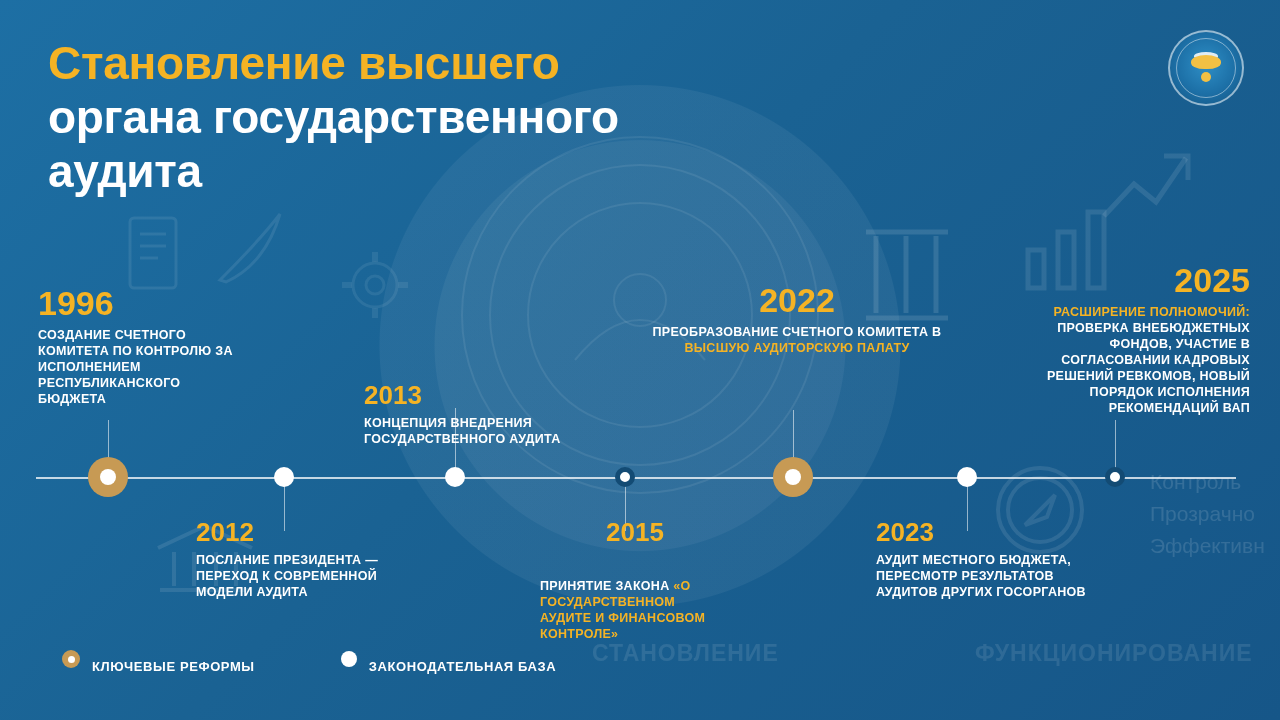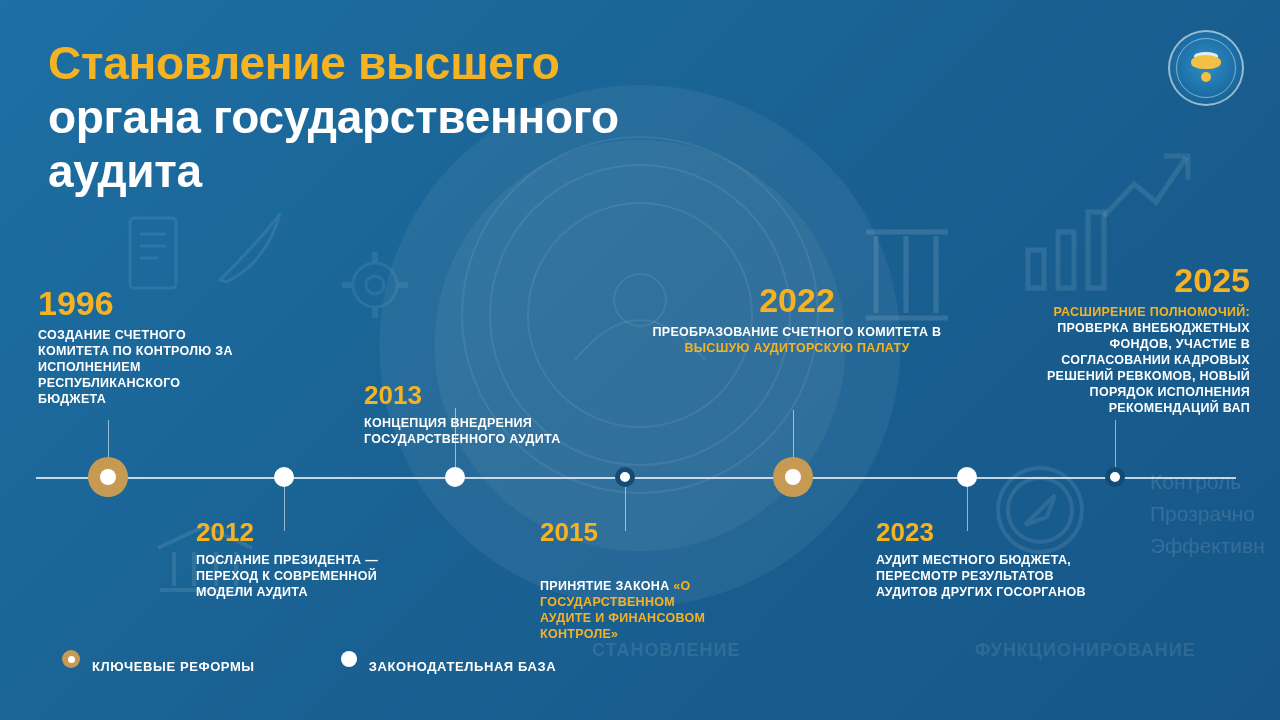--- a/index.html
+++ b/index.html
@@ -19,21 +19,21 @@
   }
   
   .bg-motifs{position:absolute;inset:0;pointer-events:none;}
   .motif{position:absolute;color:rgba(255,255,255,0.055);font-weight:700;}
   .motif svg{display:block;}
   .bg-word{
     position:absolute;
     color:rgba(255,255,255,0.10);
     font-weight:700;
     letter-spacing:1px;
-    font-size:18px;
+    font-size:23px;
   }
   .bg-right-text{
     position:absolute;right:0;top:466px;
     color:rgba(255,255,255,0.13);
     font-size:21px;line-height:32px;font-weight:400;
     text-align:left;width:130px;overflow:hidden;
   }
 
   
   .title{
@@ -241,21 +241,21 @@
     <div class="year">2012</div>
     <div class="desc">Послание Президента — переход к современной модели аудита</div>
   </div>
 
   <div class="item small-year" style="left:364px;top:338px;width:210px;margin-top:43px;">
     <div class="year">2013</div>
     <div class="desc">Концепция внедрения государственного аудита</div>
   </div>
 
   <div class="item small-year center" style="left:540px;top:518px;width:190px;">
-    <div class="year" style="text-align:left;">2015</div>
+    <div class="year" style="text-align:center;">2015</div>
     <div class="desc" style="text-align:left;margin-top:32px;">
       <span>Принятие закона</span>
       <span class="hl">«О государственном аудите и финансовом контроле»</span>
     </div>
   </div>
 
   <div class="item" style="left:652px;top:282px;width:290px;">
     <div class="year" style="text-align:center;">2022</div>
     <div class="desc" style="text-align:center;">
       <span>Преобразование счетного комитета в</span>

